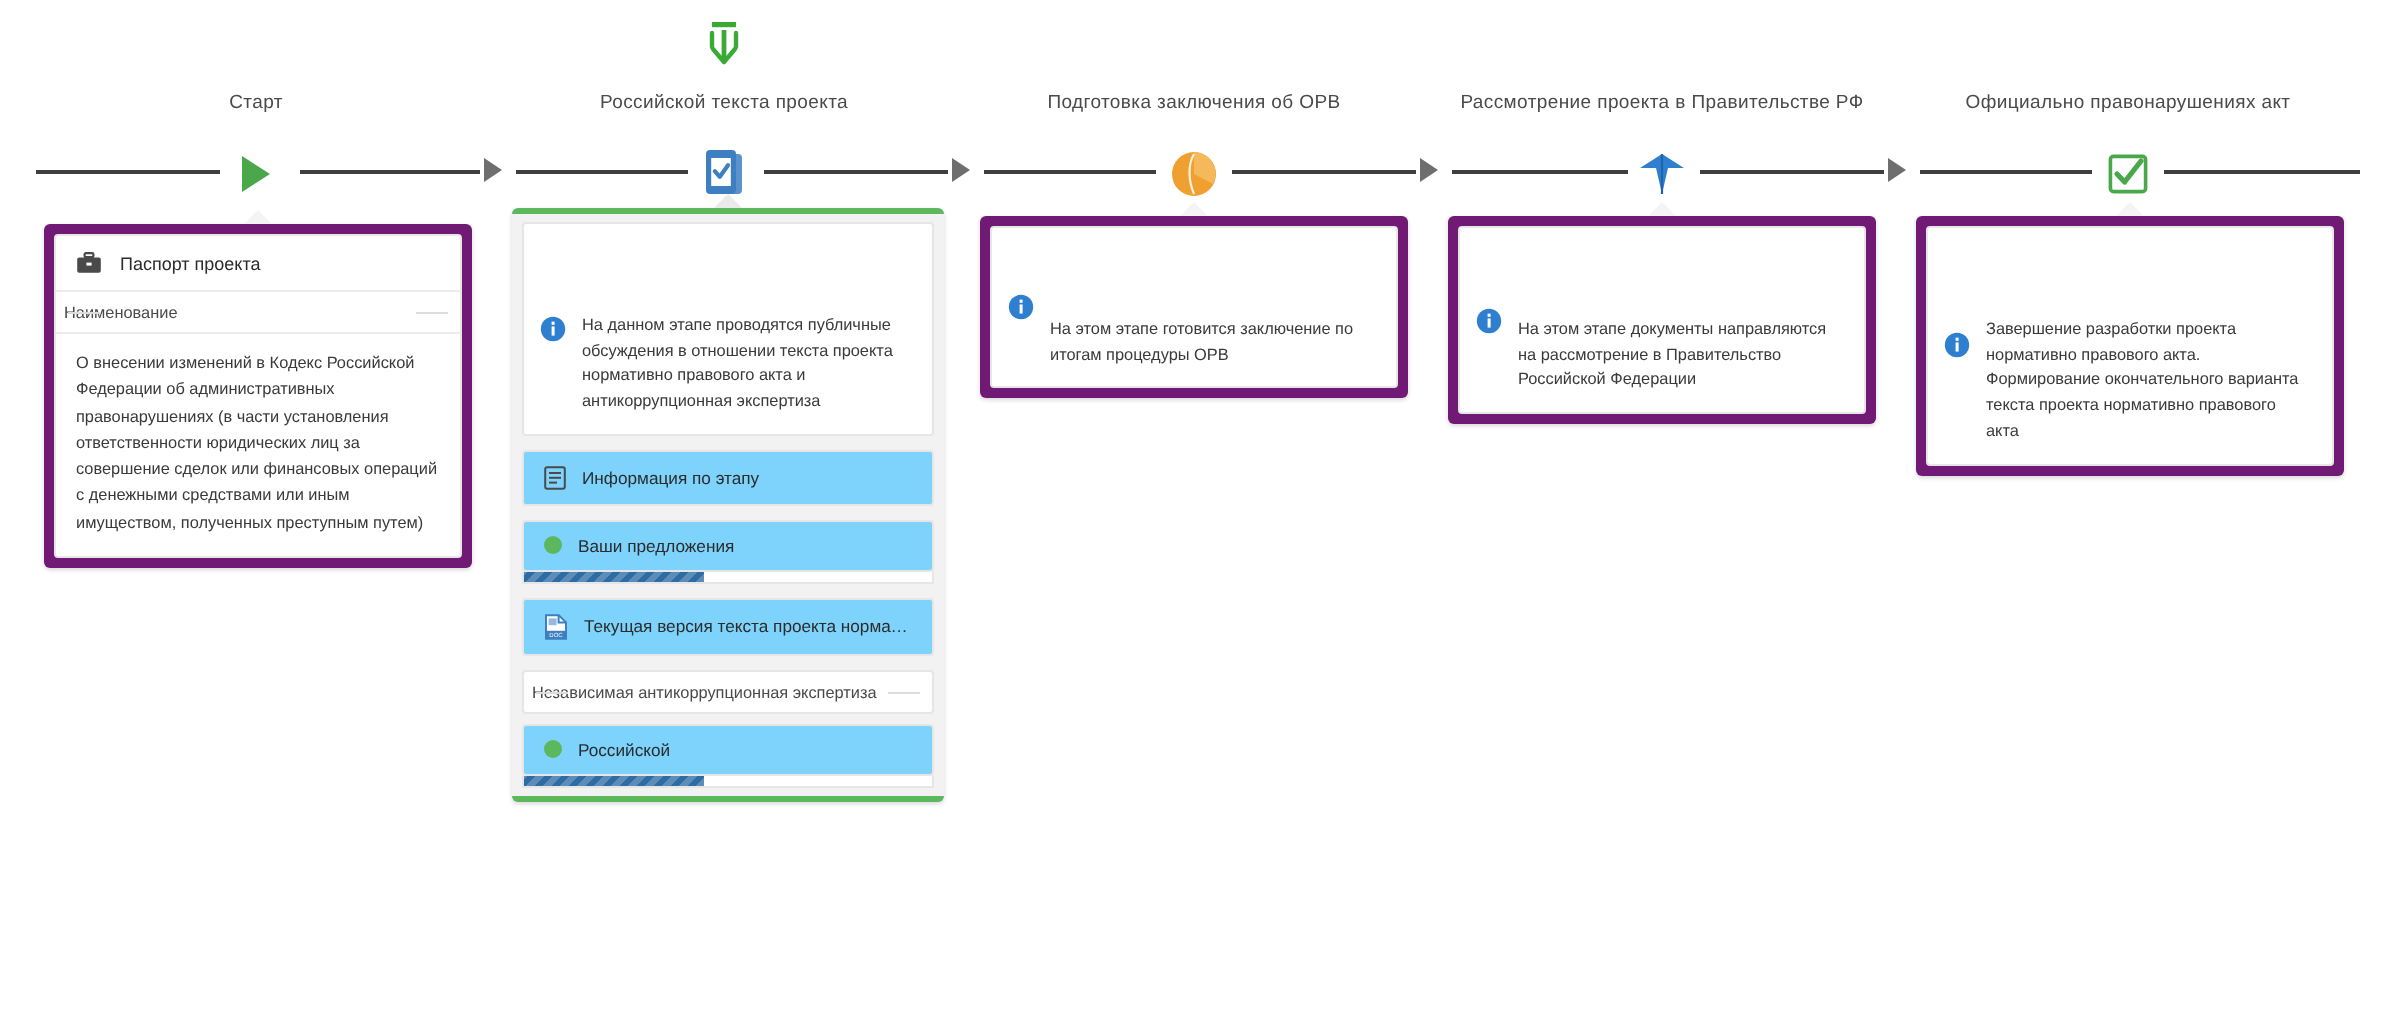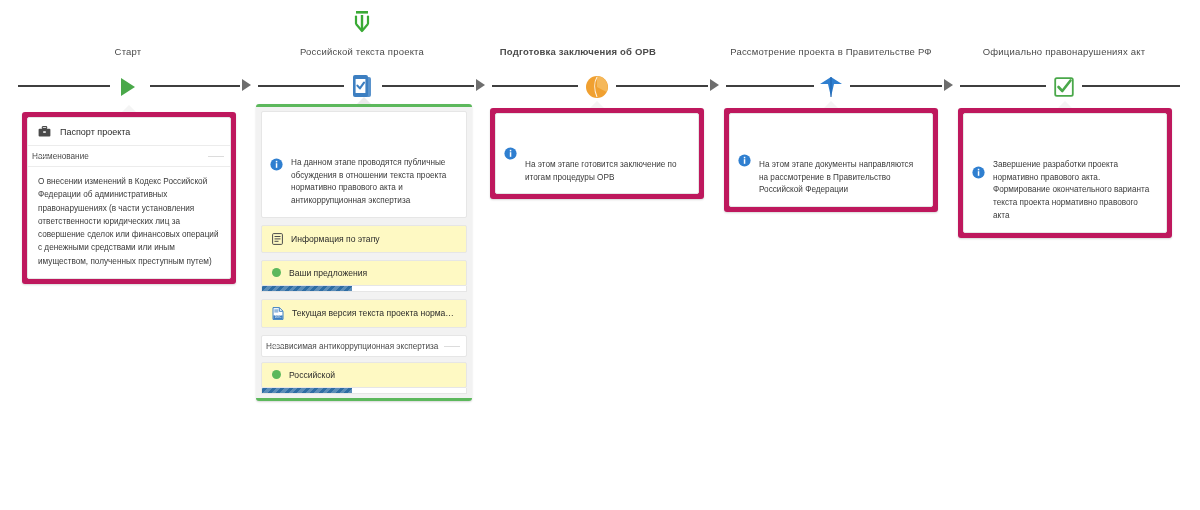--- a/index.html
+++ b/index.html
@@ -68,21 +68,21 @@
     transform: translateX(-50%);
     width: 26px; height: 30px;
     display: flex;
     align-items: center;
     justify-content: center;
   }
 
   
   .card {
     position: absolute;
-    background: #be185d;
+    background: #701a75;
     border-radius: 3px;
     box-shadow: 0 1px 2px rgba(0,0,0,.16);
     padding: 5px;
   }
 
   .card.active {
     background: #f2f2f2;
     border-top: 3px solid #5cb85c;
     border-bottom: 3px solid #5cb85c;
     padding-top: 4px;
@@ -120,21 +120,21 @@
     font-size: 8.2px;
     line-height: 1.55;
     color: #3a3a3a;
     margin-top: 36px;
   }
 
   .menu-row {
     display: flex;
     align-items: center;
     gap: 8px;
-    background: #fef9c3;
+    background: #7dd3fc;
     border: 1px solid #e6e6e6;
     border-radius: 2px;
     padding: 7px 10px;
     font-size: 8.6px;
     color: #2b2b2b;
   }
   .gap { height: 7px; }
 
   .subhead {
     text-align: left;
@@ -234,21 +234,21 @@
     <div class="stage-label" style="left:362px;">Российской текста проекта</div>
     <div class="marker" style="left:362px;">
       <svg width="24" height="26" viewBox="0 0 24 26">
         <rect x="7" y="3" width="14" height="20" rx="2" fill="#5a93cc"></rect>
         <rect x="3" y="1" width="15" height="22" rx="2" fill="#3d7fc1"></rect>
         <rect x="5.6" y="5" width="9.8" height="14" fill="#ffffff"></rect>
         <path d="M7.4 11.6 L9.9 14.4 L14 8.6" stroke="#3d7fc1" stroke-width="2.1" fill="none" stroke-linecap="round" stroke-linejoin="round"></path>
       </svg>
     </div>
 
-    <div class="stage-label" style="left:578px;font-weight:bold;">Подготовка заключения об ОРВ</div>
+    <div class="stage-label" style="left:597px;">Подготовка заключения об ОРВ</div>
     <div class="marker" style="left:597px;">
       <svg width="24" height="24" viewBox="0 0 24 24">
         <circle cx="12" cy="12" r="11" fill="#f0a030"></circle>
         <path d="M12 12 L12 1 A11 11 0 0 1 21.5 17 Z" fill="#f5b85a"></path>
         <path d="M12 2 C9 7 9 15 12 22" stroke="#ffffff" stroke-width="1.1" fill="none" opacity=".85"></path>
       </svg>
     </div>
 
     <div class="stage-label" style="left:831px;">Рассмотрение проекта в Правительстве РФ</div>
     <div class="marker" style="left:831px;">

